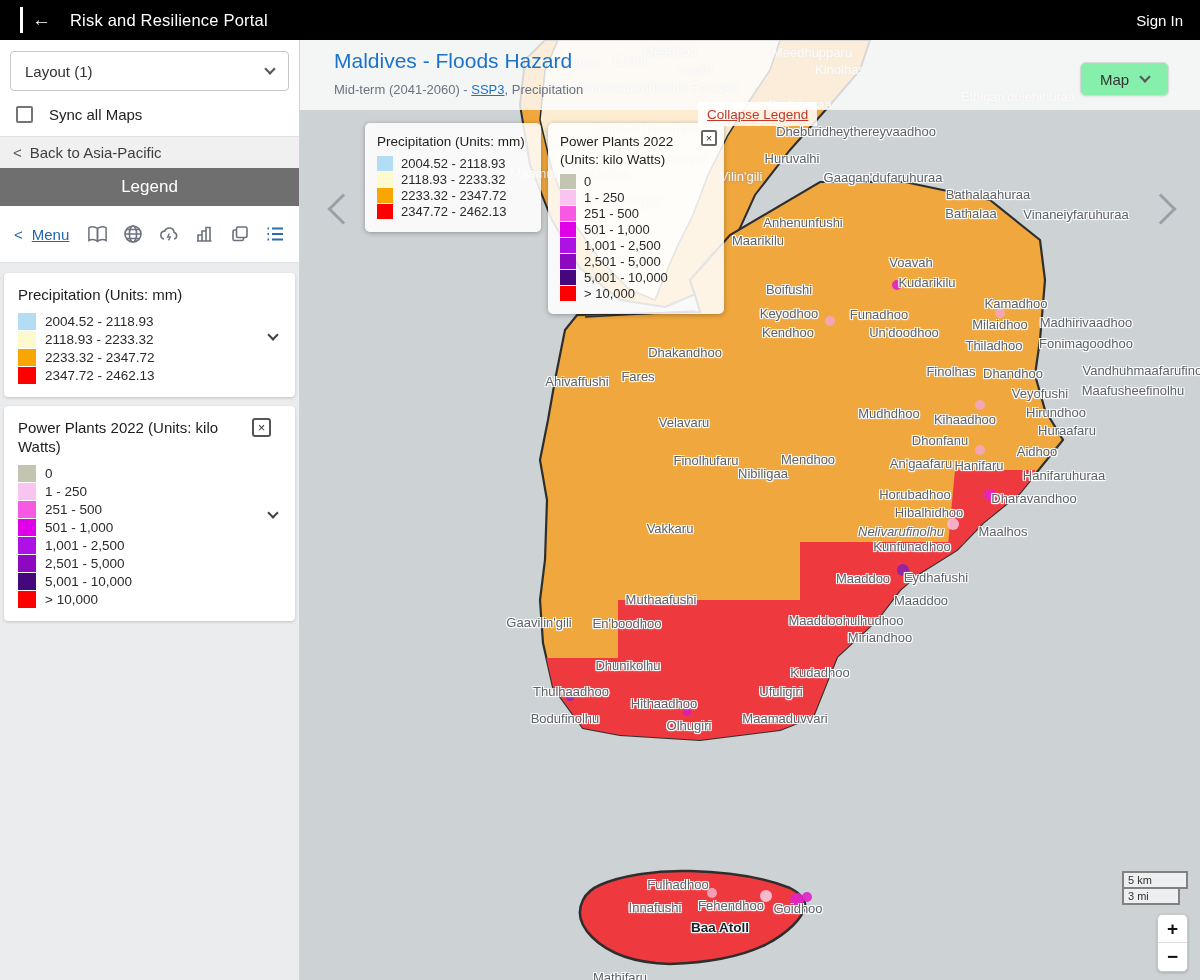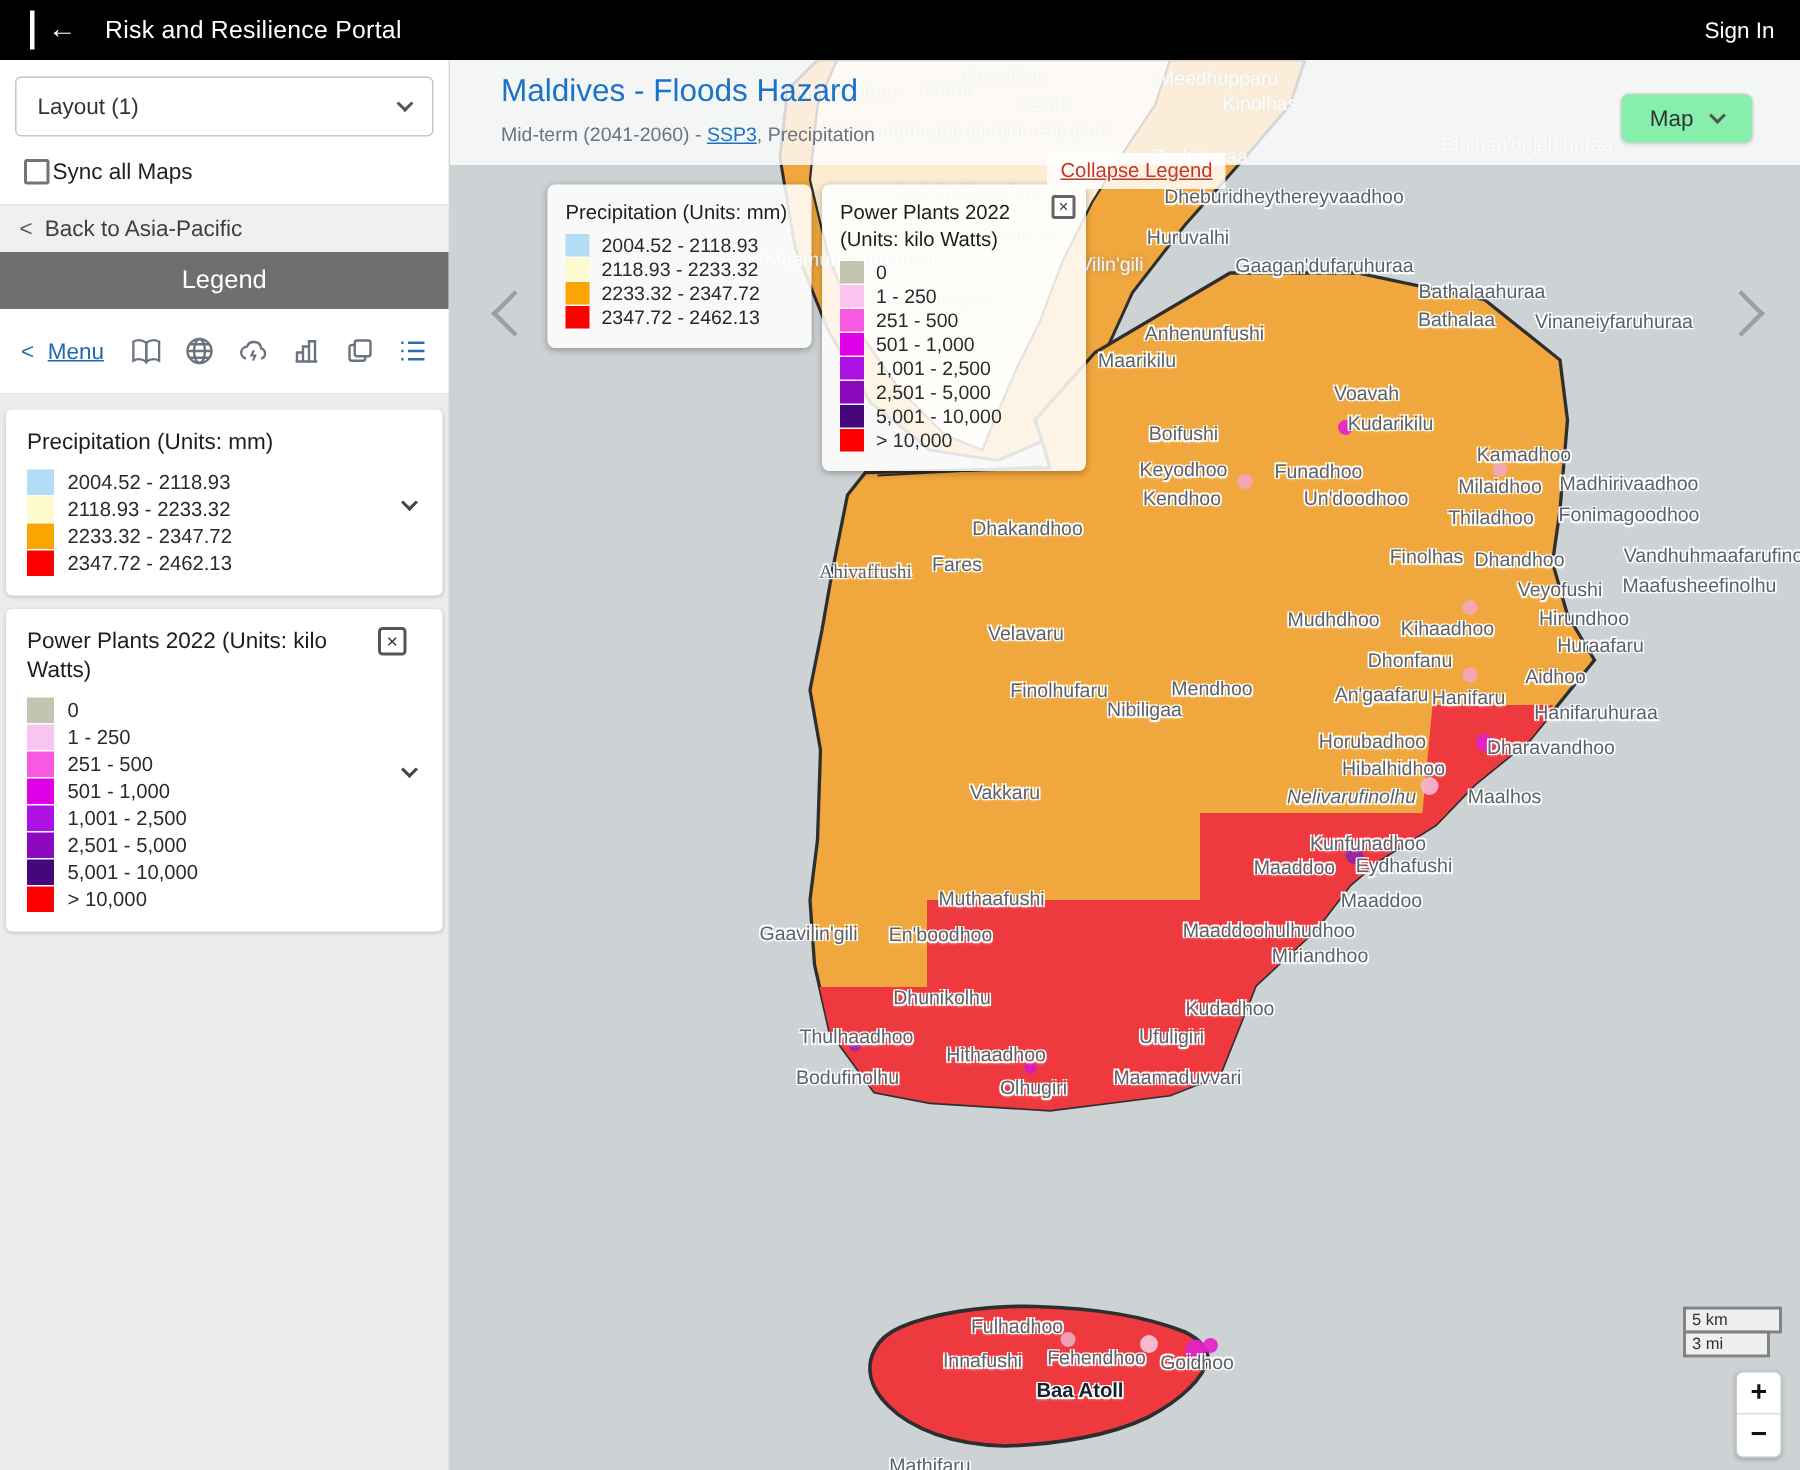--- a/index.html
+++ b/index.html
@@ -14,21 +14,21 @@
   .topbar .signin { position:absolute; right:17px; color:#fff; font-size:15px; cursor:pointer; }
 
   
   .sidebar { position:absolute; left:0; top:40px; width:300px; height:940px; background:#ebeced; border-right:1px solid #d3d3d3; z-index:10; }
   .side-top { background:#fff; padding:11px 10px 13px 10px; border-bottom:1px solid #e3e3e3; }
   .layout-select { height:40px; border:1px solid #c6c6c6; border-radius:4px; background:#fff; display:flex; align-items:center; padding:0 14px; cursor:pointer; }
   .layout-select span { font-size:15px; color:#333; flex:1; }
   .chev { width:8px; height:8px; border-right:2px solid #555; border-bottom:2px solid #555; transform:rotate(45deg); margin-top:-4px; }
   .sync-row { display:flex; align-items:center; margin:15px 0 0 6px; }
   .sync-box { width:17px; height:17px; border:2px solid #757575; border-radius:2px; background:#fff; cursor:pointer; }
-  .sync-row label { font-size:15px; color:#222; margin-left:2px; }
+  .sync-row label { font-size:15px; color:#222; margin-left:16px; }
   .back-bar { height:31px; background:#f0f0f1; display:flex; align-items:center; padding-left:13px; font-size:15px; color:#3f3f3f; cursor:pointer; }
   .back-bar .lt { margin-right:8px; color:#555; }
   .legend-bar { height:38px; background:#6f6f6f; color:#fff; font-size:17px; display:flex; align-items:center; justify-content:center; }
   .menu-row { height:57px; background:#fff; display:flex; align-items:center; padding:0 14px; border-bottom:1px solid #e2e2e2; }
   .menu-link { color:#2467ac; font-size:15px; display:flex; align-items:center; cursor:pointer; }
   .menu-link .lt { margin-right:9px; }
   .menu-link u { text-decoration:underline; }
   .menu-icons { margin-left:auto; display:flex; align-items:center; gap:15px; }
   .menu-icons svg { display:block; cursor:pointer; }
   .side-cards { padding:10px 4px; }
@@ -272,21 +272,21 @@
         <span class="map-label" style="left: 716px; top: 263px;">Kamadhoo</span>
         <span class="map-label" style="left: 489px; top: 273px;">Keyodhoo</span>
         <span class="map-label" style="left: 579px; top: 274px;">Funadhoo</span>
         <span class="map-label" style="left: 488px; top: 292px;">Kendhoo</span>
         <span class="map-label" style="left: 604px; top: 292px;">Un'doodhoo</span>
         <span class="map-label" style="left: 700px; top: 284px;">Milaidhoo</span>
         <span class="map-label" style="left: 786px; top: 282px;">Madhirivaadhoo</span>
         <span class="map-label" style="left: 694px; top: 305px;">Thiladhoo</span>
         <span class="map-label" style="left: 786px; top: 303px;">Fonimagoodhoo</span>
         <span class="map-label" style="left: 385px; top: 312px;">Dhakandhoo</span>
-        <span class="map-label" style="left: 277px; top: 341px; font-family: Liberation Serif, serif;">Ahivaffushi</span>
+        <span class="map-label" style="left: 277px; top: 341px;">Ahivaffushi</span>
         <span class="map-label" style="left: 338px; top: 336px;">Fares</span>
         <span class="map-label" style="left: 651px; top: 331px;">Finolhas</span>
         <span class="map-label" style="left: 713px; top: 333px;">Dhandhoo</span>
         <span class="map-label" style="left: 851px; top: 330px;">Vandhuhmaafarufinolhu</span>
         <span class="map-label" style="left: 740px; top: 353px;">Veyofushi</span>
         <span class="map-label" style="left: 833px; top: 350px;">Maafusheefinolhu</span>
         <span class="map-label" style="left: 384px; top: 382px;">Velavaru</span>
         <span class="map-label" style="left: 589px; top: 373px;">Mudhdhoo</span>
         <span class="map-label" style="left: 665px; top: 379px;">Kihaadhoo</span>
         <span class="map-label" style="left: 756px; top: 372px;">Hirundhoo</span>
@@ -298,21 +298,21 @@
         <span class="map-label" style="left: 679px; top: 425px;">Hanifaru</span>
         <span class="map-label" style="left: 737px; top: 411px;">Aidhoo</span>
         <span class="map-label" style="left: 463px; top: 433px;">Nibiligaa</span>
         <span class="map-label" style="left: 764px; top: 435px;">Hanifaruhuraa</span>
         <span class="map-label" style="left: 615px; top: 454px;">Horubadhoo</span>
         <span class="map-label" style="left: 734px; top: 458px;">Dharavandhoo</span>
         <span class="map-label" style="left: 629px; top: 472px;">Hibalhidhoo</span>
         <span class="map-label" style="left: 601px; top: 491px; font-style: italic;">Nelivarufinolhu</span>
         <span class="map-label" style="left: 703px; top: 491px;">Maalhos</span>
         <span class="map-label" style="left: 370px; top: 488px;">Vakkaru</span>
-        <span class="map-label" style="left: 612px; top: 522px;">Kunfunadhoo</span>
+        <span class="map-label" style="left: 612px; top: 506px;">Kunfunadhoo</span>
         <span class="map-label" style="left: 563px; top: 538px;">Maaddoo</span>
         <span class="map-label" style="left: 636px; top: 537px;">Eydhafushi</span>
         <span class="map-label" style="left: 621px; top: 560px;">Maaddoo</span>
         <span class="map-label" style="left: 361px; top: 559px;">Muthaafushi</span>
         <span class="map-label" style="left: 239px; top: 582px;">Gaavilin'gili</span>
         <span class="map-label" style="left: 327px; top: 583px;">En'boodhoo</span>
         <span class="map-label" style="left: 546px; top: 580px;">Maaddoohulhudhoo</span>
         <span class="map-label" style="left: 580px; top: 597px;">Miriandhoo</span>
         <span class="map-label" style="left: 328px; top: 625px;">Dhunikolhu</span>
         <span class="map-label" style="left: 520px; top: 632px;">Kudadhoo</span>

